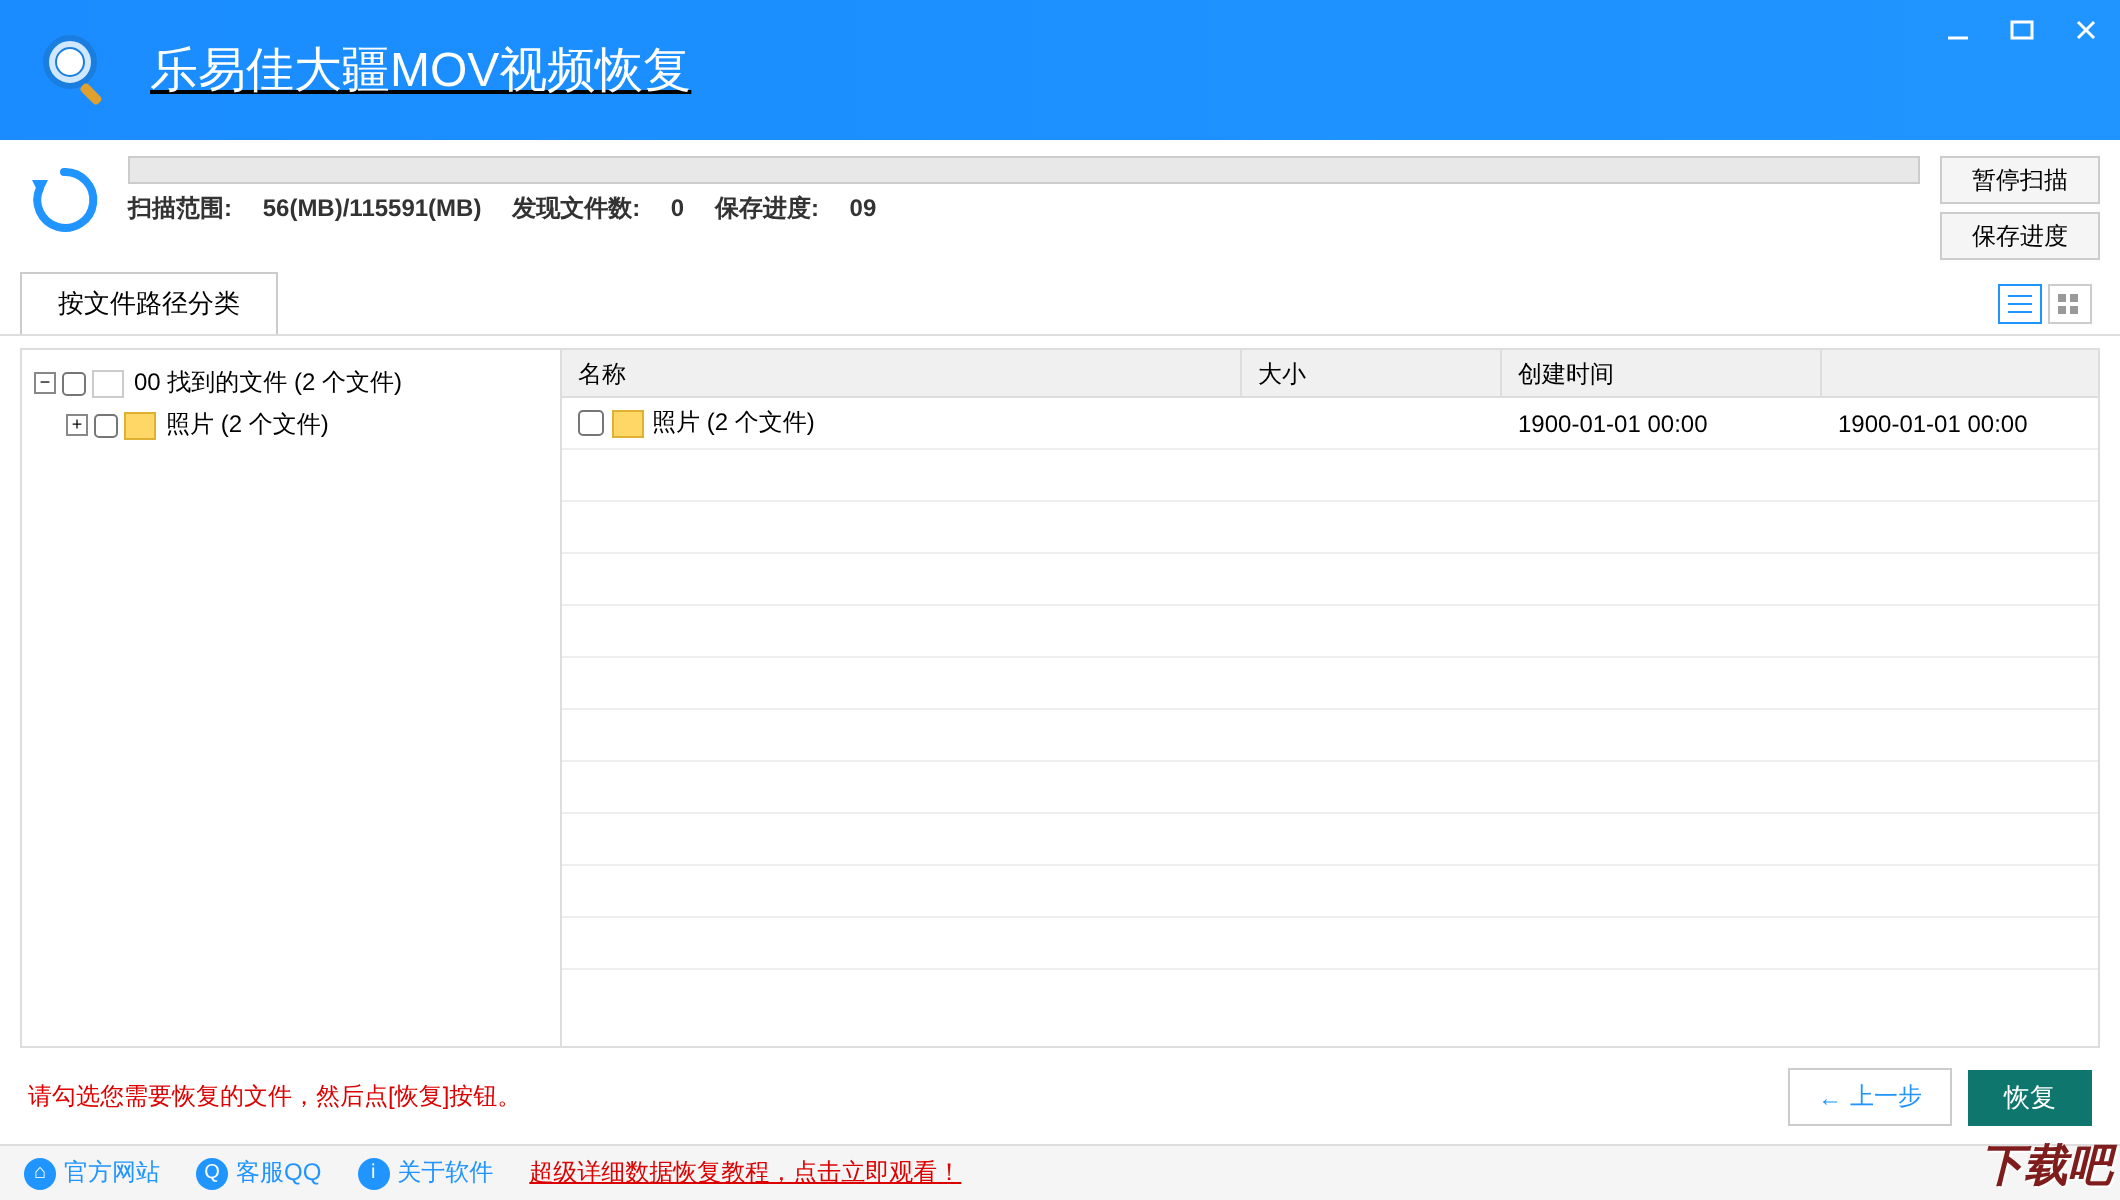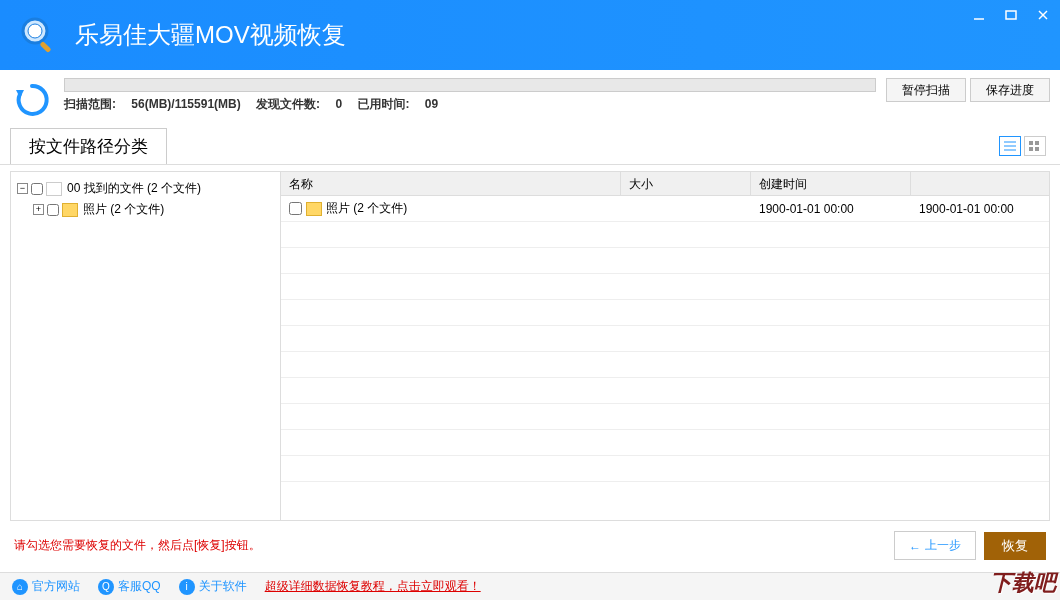--- a/index.html
+++ b/index.html
@@ -1,38 +1,38 @@
 <!DOCTYPE html>
 <html><head>
   <meta charset="utf-8">
   <style>
     * { margin: 0; padding: 0; box-sizing: border-box; font-family: "Microsoft YaHei", Arial, sans-serif; }
     body { width: 1060px; height: 600px; background: #fff; overflow: hidden; position: relative; }
     
     
-    .titlebar { height: 70px; background: linear-gradient(to right, #1a8cff, #2095ff); display: flex; align-items: center; padding: 0 15px; position: relative; }
+    .titlebar { height: 70px; background: linear-gradient(to right, #1a8cff, #2095ff); display: flex; align-items: center; padding: 0 15px; position: relative; text-decoration: underline; }
     .app-icon { width: 48px; height: 48px; display: flex; align-items: center; justify-content: center; margin-right: 12px; }
     .app-title { color: #fff; font-size: 24px; font-weight: normal; }
     .window-controls { position: absolute; top: 5px; right: 5px; display: flex; gap: 8px; }
     .wc-btn { width: 24px; height: 20px; display: flex; align-items: center; justify-content: center; cursor: pointer; color: #fff; font-size: 14px; }
     
     
     .info-section { display: flex; padding: 8px 10px 6px 10px; gap: 10px; align-items: flex-start; }
     .refresh-icon { width: 44px; height: 44px; display: flex; align-items: center; justify-content: center; flex-shrink: 0; }
     .info-content { flex: 1; }
     .progress-bar { height: 14px; background: #e8e8e8; border: 1px solid #ccc; margin-bottom: 4px; }
     .status-text { color: #d00; font-size: 12px; margin-bottom: 2px; }
     .scan-info { color: #333; font-size: 12px; }
     .scan-info span { margin-right: 12px; font-weight: bold; }
-    .right-buttons { display: flex; flex-direction: row; gap: 4px; }
+    .right-buttons { display: flex; flex-direction: column; gap: 4px; }
     .action-btn { width: 80px; height: 24px; background: #f5f5f5; border: 1px solid #ccc; font-size: 12px; cursor: pointer; }
     
     
     .tab-row { padding: 0 10px; display: flex; align-items: center; border-bottom: 1px solid #ddd; }
-    .tab-item { padding: 6px 18px; border: 1px solid #ccc; border-bottom: none; background: #fff; font-size: 17px; cursor: pointer; }
+    .tab-item { padding: 6px 18px; border: 1px solid #ccc; border-bottom: none; background: #fff; font-size: 13px; cursor: pointer; }
     .tab-spacer { flex: 1; }
     .view-toggles { display: flex; gap: 3px; padding-right: 4px; }
     .view-btn { width: 22px; height: 20px; border: 1px solid #ccc; display: flex; align-items: center; justify-content: center; cursor: pointer; font-size: 12px; }
     .view-btn.active { border-color: #2095ff; color: #2095ff; }
     
     
     .main-content { display: flex; height: 350px; border: 1px solid #ddd; margin: 6px 10px 0 10px; }
     .tree-panel { width: 270px; border-right: 1px solid #ddd; padding: 6px; font-size: 12px; }
     .tree-node { display: flex; align-items: center; padding: 2px 0; gap: 3px; }
     .tree-toggle { width: 11px; height: 11px; border: 1px solid #888; display: inline-flex; align-items: center; justify-content: center; font-size: 9px; line-height: 1; cursor: pointer; }
@@ -51,21 +51,21 @@
     .empty-row { height: 26px; border-bottom: 1px solid #eee; }
     .col-name { width: 340px; }
     .col-size { width: 130px; }
     .col-created { width: 160px; }
     .col-modified { flex: 1; }
     
     
     .bottom-hint { padding: 10px 14px; font-size: 12px; color: #d00; display: flex; align-items: center; }
     .bottom-hint-spacer { flex: 1; }
     .prev-btn { padding: 5px 14px; border: 1px solid #ccc; background: #fff; font-size: 12px; cursor: pointer; color: #2095ff; display: flex; align-items: center; gap: 4px; }
-    .recover-btn { padding: 5px 18px; background: #a16207; color: #fff; border: none; margin-left: 8px; font-size: 13px; cursor: pointer; }
+    .recover-btn { padding: 5px 18px; background: #0f766e; color: #fff; border: none; margin-left: 8px; font-size: 13px; cursor: pointer; }
     
     
     .footer { position: absolute; bottom: 0; left: 0; right: 0; height: 28px; background: #f5f5f5; border-top: 1px solid #ddd; display: flex; align-items: center; padding: 0 12px; gap: 18px; font-size: 12px; }
     .footer-link { display: flex; align-items: center; gap: 4px; color: #2095ff; cursor: pointer; }
     .footer-tutorial { color: #d00; text-decoration: underline; cursor: pointer; }
     .footer-icon { width: 16px; height: 16px; border-radius: 50%; background: #2095ff; color: #fff; display: inline-flex; align-items: center; justify-content: center; font-size: 10px; }
     
     
     .watermark { position: absolute; bottom: 2px; right: 4px; color: #7f1d1d; font-weight: bold; font-size: 22px; font-style: italic; text-shadow: 1px 1px 0 #fff; }
   </style>
@@ -108,21 +108,21 @@
       <polygon points="4,10 12,10 8,18" fill="#2095ff"></polygon>
     </svg>
   </div>
   <div class="info-content">
     <div class="progress-bar"></div>
     <div class="scan-info">
       <span>扫描范围:</span>
       <span>56(MB)/115591(MB)</span>
       <span>发现文件数:</span>
       <span>0</span>
-      <span>已用时间:</span>
+      <span>保存进度:</span>
       <span>09</span>
     </div>
   </div>
   <div class="right-buttons">
     <button class="action-btn">暂停扫描</button>
     <button class="action-btn">保存进度</button>
   </div>
 </div>
 
 <div class="tab-row">

